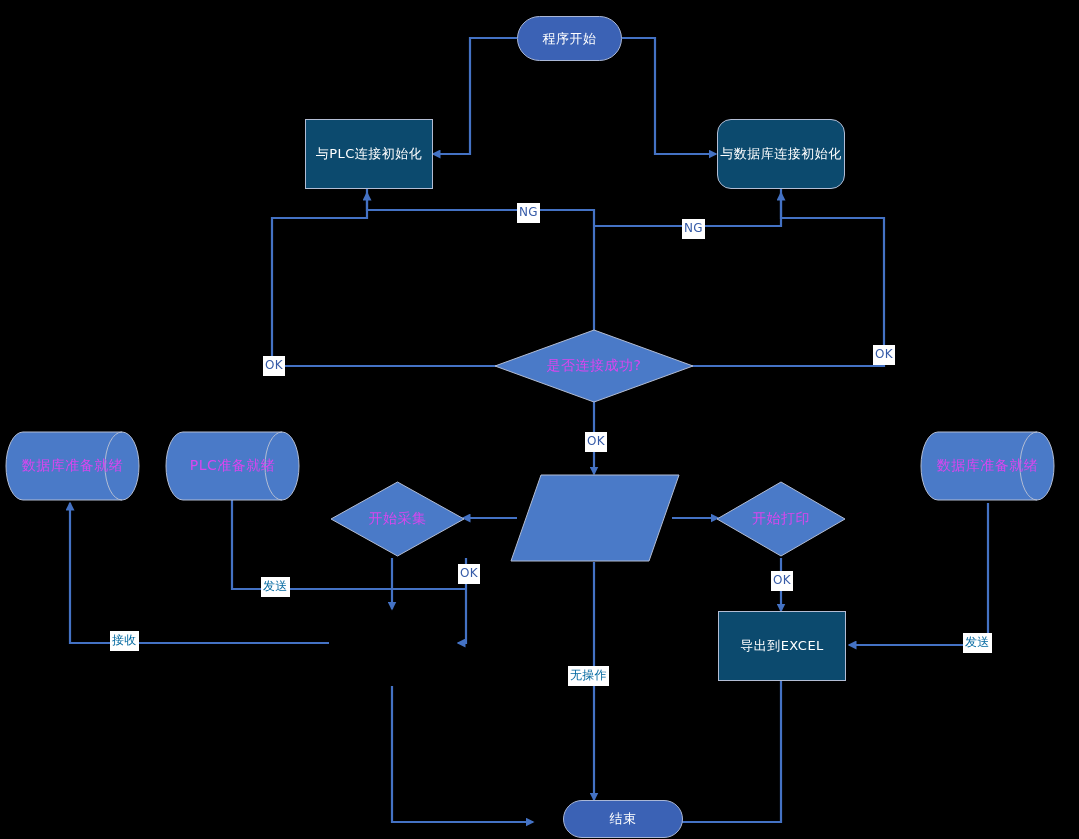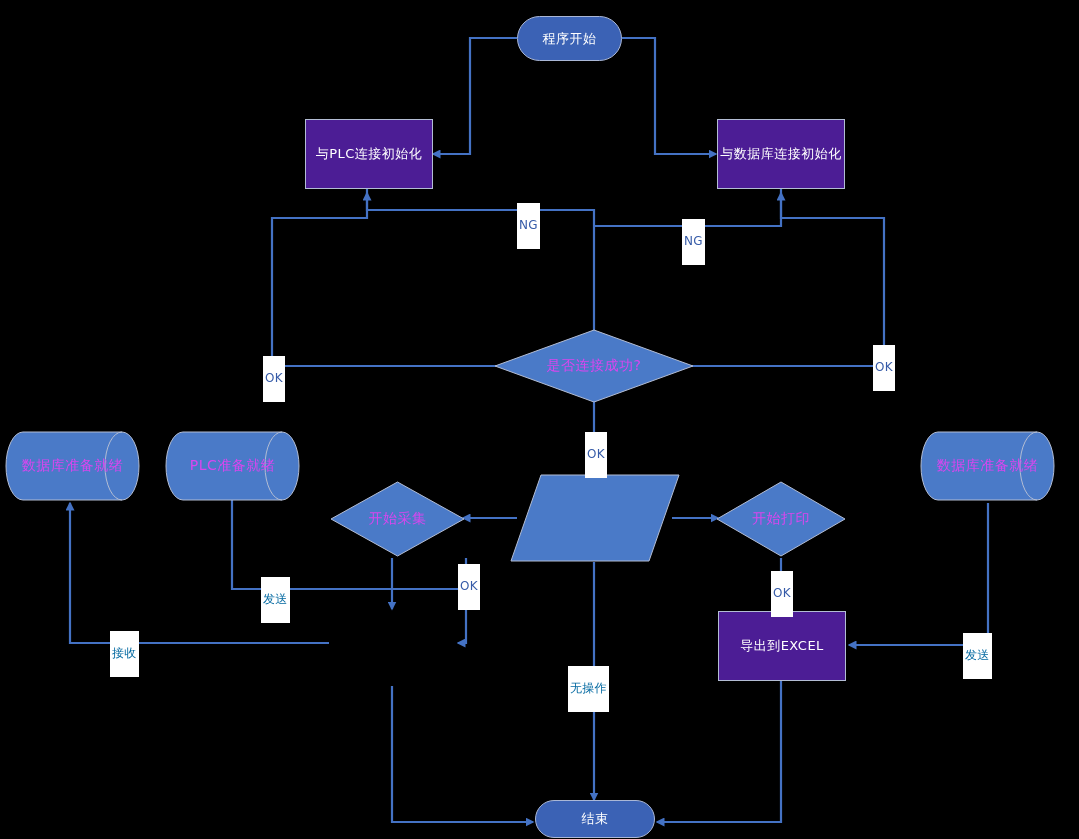--- a/index.html
+++ b/index.html
@@ -7,30 +7,30 @@
   body{width:1079px;height:839px;overflow:hidden;
        font-family:"DejaVu Sans","Liberation Sans",sans-serif;}
   #canvas{position:relative;width:1079px;height:839px;background:#000;margin-top:11px;}
   svg.layer{position:absolute;left:0;top:0;width:1079px;height:839px;}
 
   .node{position:absolute;box-sizing:border-box;display:flex;
         align-items:center;justify-content:center;text-align:center;
         color:#ffffff;font-size:13px;line-height:1.35;letter-spacing:.5px;}
 
   .terminator{background:#3b62b5;border:1px solid #aab7d6;border-radius:26px;}
-  .process{background:#4c1d95;border:1px solid #b3bdd4;}
+  .process{background:#0c4a6e;border:1px solid #b3bdd4;}
   .decision-wrap{position:absolute;}
   .decision-lbl{position:absolute;left:0;top:0;width:100%;height:100%;
         display:flex;align-items:center;justify-content:center;
         color:#d946ef;font-size:14px;letter-spacing:.5px;text-align:center;}
   .para-wrap{position:absolute;}
   .cyl-wrap{position:absolute;}
 
   .edge-label{position:absolute;background:#ffffff;color:#365ba8;
-        font-size:12px;line-height:1.3;padding:15px 2px;white-space:nowrap;
+        font-size:12px;line-height:1.3;padding:2px 2px;white-space:nowrap;
         letter-spacing:.3px;}
   .edge-label.cn{color:#0369a1;}
 </style>
 </head>
 <body>
 
 <div id="canvas">
 
   <svg class="layer" viewBox="0 0 1079 839" xmlns="http://www.w3.org/2000/svg">
     <defs>
@@ -78,21 +78,21 @@
   </svg>
 
   <div class="node terminator" style="left:517px;top:5px;width:105px;height:45px;">
     <span>程序开始</span>
   </div>
 
   <div class="node process" style="left:305px;top:108px;width:128px;height:70px;">
     <span>与PLC连接初始化</span>
   </div>
 
-  <div class="node process" style="left:717px;top:108px;width:128px;height:70px;">
+  <div class="node process" style="left:717px;top:108px;width:128px;height:70px;border-radius:14px;">
     <span>与数据库连接初始化</span>
   </div>
 
   <div class="decision-wrap" style="left:494px;top:318px;width:200px;height:74px;">
     <svg width="200" height="74" viewBox="0 0 200 74">
       <polygon points="100,1 199,37 100,73 1,37" fill="#4a7ac8" stroke="#b3bdd4" stroke-width="1"></polygon>
     </svg>
     <div class="decision-lbl">是否连接成功?</div>
   </div>
 
@@ -138,21 +138,21 @@
       <polygon points="65,1 129,38 65,75 1,38" fill="#4a7ac8" stroke="#b3bdd4" stroke-width="1"></polygon>
     </svg>
     <div class="decision-lbl">开始打印</div>
   </div>
 
 
   <div class="node process" style="left:718px;top:600px;width:128px;height:70px;">
     <span>导出到EXCEL</span>
   </div>
 
-  <div class="node terminator" style="left:535px;top:789px;width:120px;height:38px;">
+  <div class="node terminator" style="left:563px;top:789px;width:120px;height:38px;">
     <span>结束</span>
   </div>
 
   <div class="edge-label" style="left:517px;top:192px;">NG</div>
   <div class="edge-label" style="left:682px;top:208px;">NG</div>
   <div class="edge-label" style="left:263px;top:345px;">OK</div>
   <div class="edge-label" style="left:873px;top:334px;">OK</div>
   <div class="edge-label" style="left:585px;top:421px;">OK</div>
   <div class="edge-label" style="left:458px;top:553px;">OK</div>
   <div class="edge-label" style="left:771px;top:560px;">OK</div>

